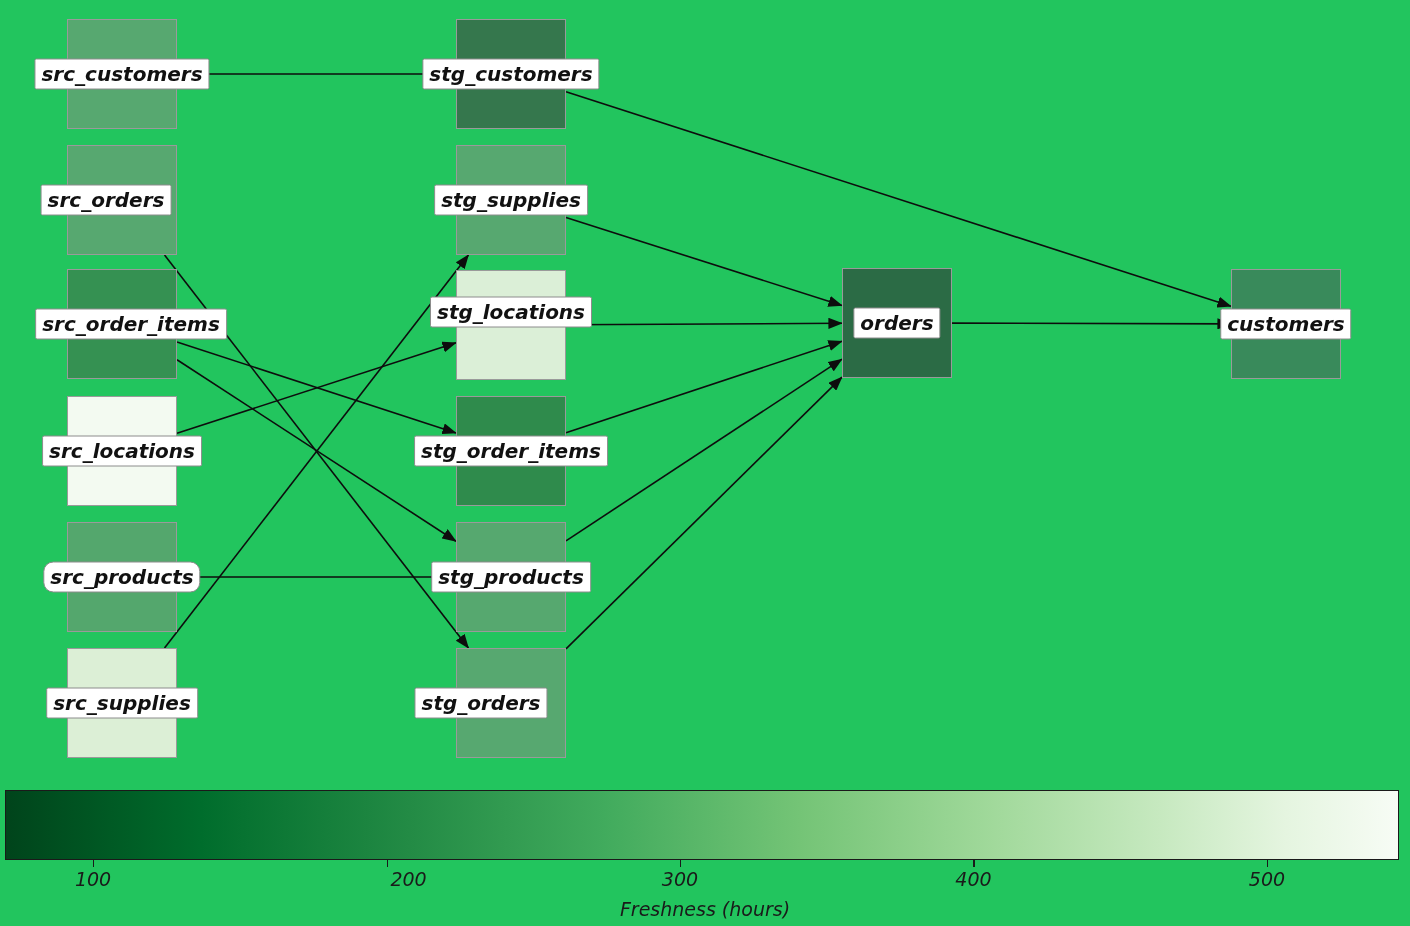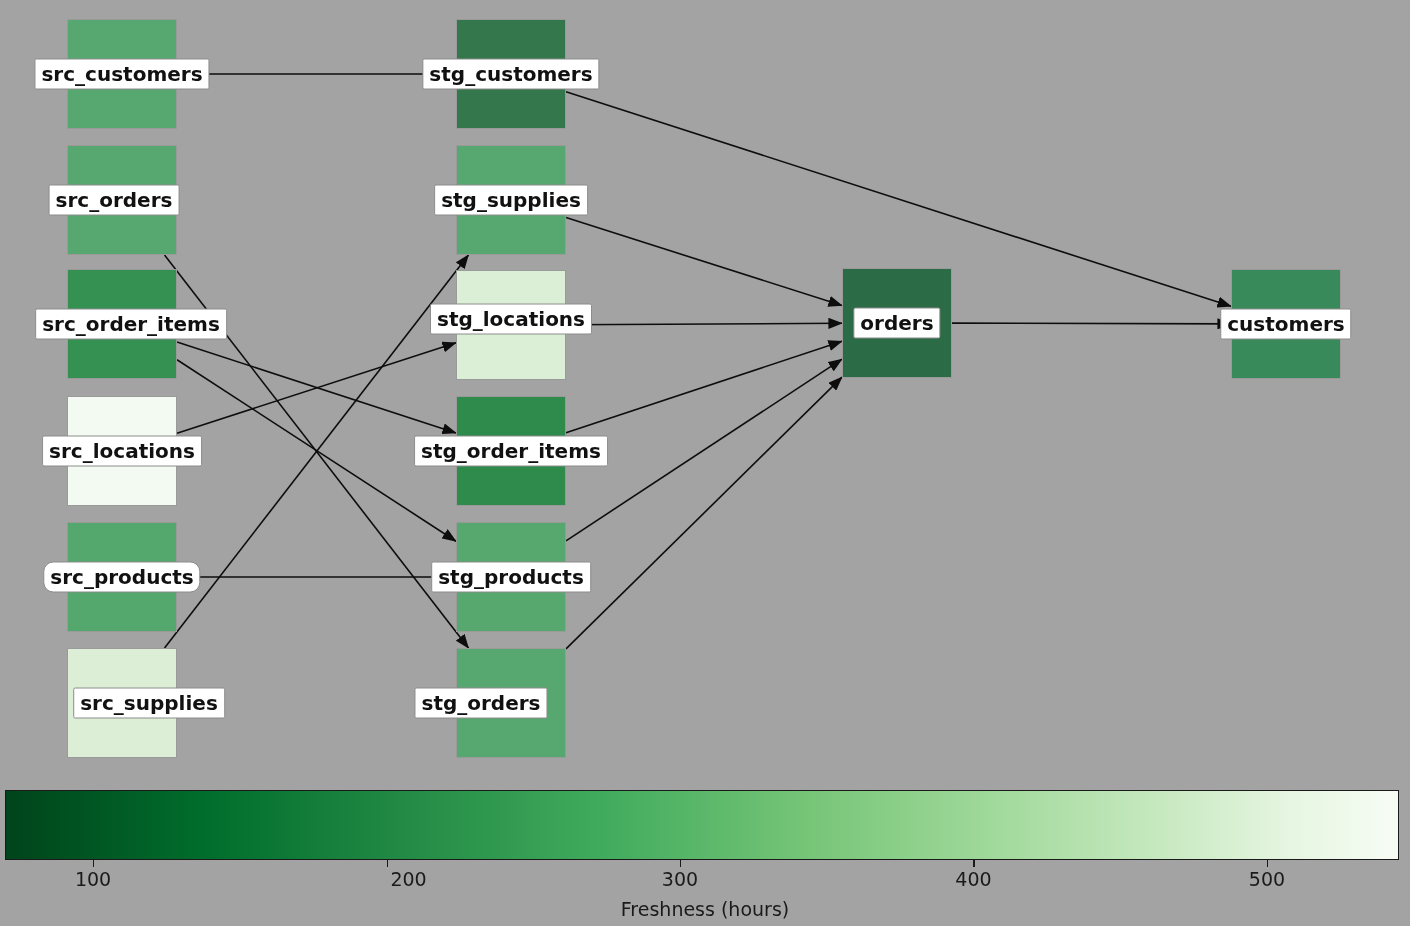--- a/index.html
+++ b/index.html
@@ -7,22 +7,23 @@
     padding: 0;
     background: #ffffff;
   }
   body {
     font-family: "DejaVu Sans", sans-serif;
   }
   #canvas {
     position: relative;
     width: 1410px;
     height: 926px;
-    background: #a3a3a3;
+    background: #22c55e;
     overflow: hidden;
+    font-style: italic;
   }
   
   #graph {
     position: absolute;
     left: 0; top: 0;
     width: 1410px;
     height: 780px;
   }
   #edge-layer {
     position: absolute;
@@ -131,35 +132,35 @@
           <line x1="566.00" y1="432.76" x2="842.00" y2="341.24" stroke="#0d0d0d" stroke-width="1.6" marker-end="url(#arrowhead)"></line>
           <line x1="566.00" y1="540.81" x2="842.00" y2="359.19" stroke="#0d0d0d" stroke-width="1.6" marker-end="url(#arrowhead)"></line>
           <line x1="566.00" y1="648.85" x2="842.00" y2="377.15" stroke="#0d0d0d" stroke-width="1.6" marker-end="url(#arrowhead)"></line>
           <line x1="952.00" y1="323.14" x2="1231.00" y2="323.86" stroke="#0d0d0d" stroke-width="1.6" marker-end="url(#arrowhead)"></line>
         </g>
     </svg>
     <div id="nodes-group">
         <div class="node" style="left: 67px; top: 19px; width: 110px; height: 110px; background: rgb(87, 168, 112);"></div>
         <div class="node-label" style="left: 122px; top: 74px;">src_customers</div>
         <div class="node" style="left: 67px; top: 145px; width: 110px; height: 110px; background: rgb(87, 168, 112);"></div>
-        <div class="node-label" style="left: 114px; top: 200px;">src_orders</div>
+        <div class="node-label" style="left: 106px; top: 200px;">src_orders</div>
         <div class="node" style="left: 67px; top: 269px; width: 110px; height: 110px; background: rgb(53, 145, 82);"></div>
         <div class="node-label" style="left: 131px; top: 324px;">src_order_items</div>
         <div class="node" style="left: 67px; top: 396px; width: 110px; height: 110px; background: rgb(243, 250, 241);"></div>
         <div class="node-label" style="left: 122px; top: 451px;">src_locations</div>
         <div class="node" style="left: 67px; top: 522px; width: 110px; height: 110px; background: rgb(84, 167, 109);"></div>
         <div class="node-label" style="left: 122px; top: 577px; border-radius: 10px;">src_products</div>
         <div class="node" style="left: 67px; top: 648px; width: 110px; height: 110px; background: rgb(220, 239, 214);"></div>
-        <div class="node-label" style="left: 122px; top: 703px; margin-left: 27px;">src_supplies</div>
+        <div class="node-label" style="left: 122px; top: 703px;">src_supplies</div>
         <div class="node" style="left: 456px; top: 19px; width: 110px; height: 110px; background: rgb(53, 119, 77);"></div>
         <div class="node-label" style="left: 511px; top: 74px;">stg_customers</div>
         <div class="node" style="left: 456px; top: 145px; width: 110px; height: 110px; background: rgb(87, 168, 112);"></div>
         <div class="node-label" style="left: 511px; top: 200px;">stg_supplies</div>
         <div class="node" style="left: 456px; top: 270px; width: 110px; height: 110px; background: rgb(219, 239, 215);"></div>
-        <div class="node-label" style="left: 511px; top: 319px; text-align: right;">stg_locations</div>
+        <div class="node-label" style="left: 511px; top: 312px; text-align: right;">stg_locations</div>
         <div class="node" style="left: 456px; top: 396px; width: 110px; height: 110px; background: rgb(47, 139, 76);"></div>
         <div class="node-label" style="left: 511px; top: 451px;">stg_order_items</div>
         <div class="node" style="left: 456px; top: 522px; width: 110px; height: 110px; background: rgb(86, 168, 111);"></div>
         <div class="node-label" style="left: 511px; top: 577px; text-align: right;">stg_products</div>
         <div class="node" style="left: 456px; top: 648px; width: 110px; height: 110px; background: rgb(87, 168, 112);"></div>
         <div class="node-label" style="left: 481px; top: 703px;">stg_orders</div>
         <div class="node" style="left: 842px; top: 268px; width: 110px; height: 110px; background: rgb(43, 107, 69);"></div>
         <div class="node-label" style="left: 897px; top: 323px;">orders</div>
         <div class="node" style="left: 1231px; top: 269px; width: 110px; height: 110px; background: rgb(57, 138, 91);"></div>
         <div class="node-label" style="left: 1286px; top: 324px;">customers</div>

